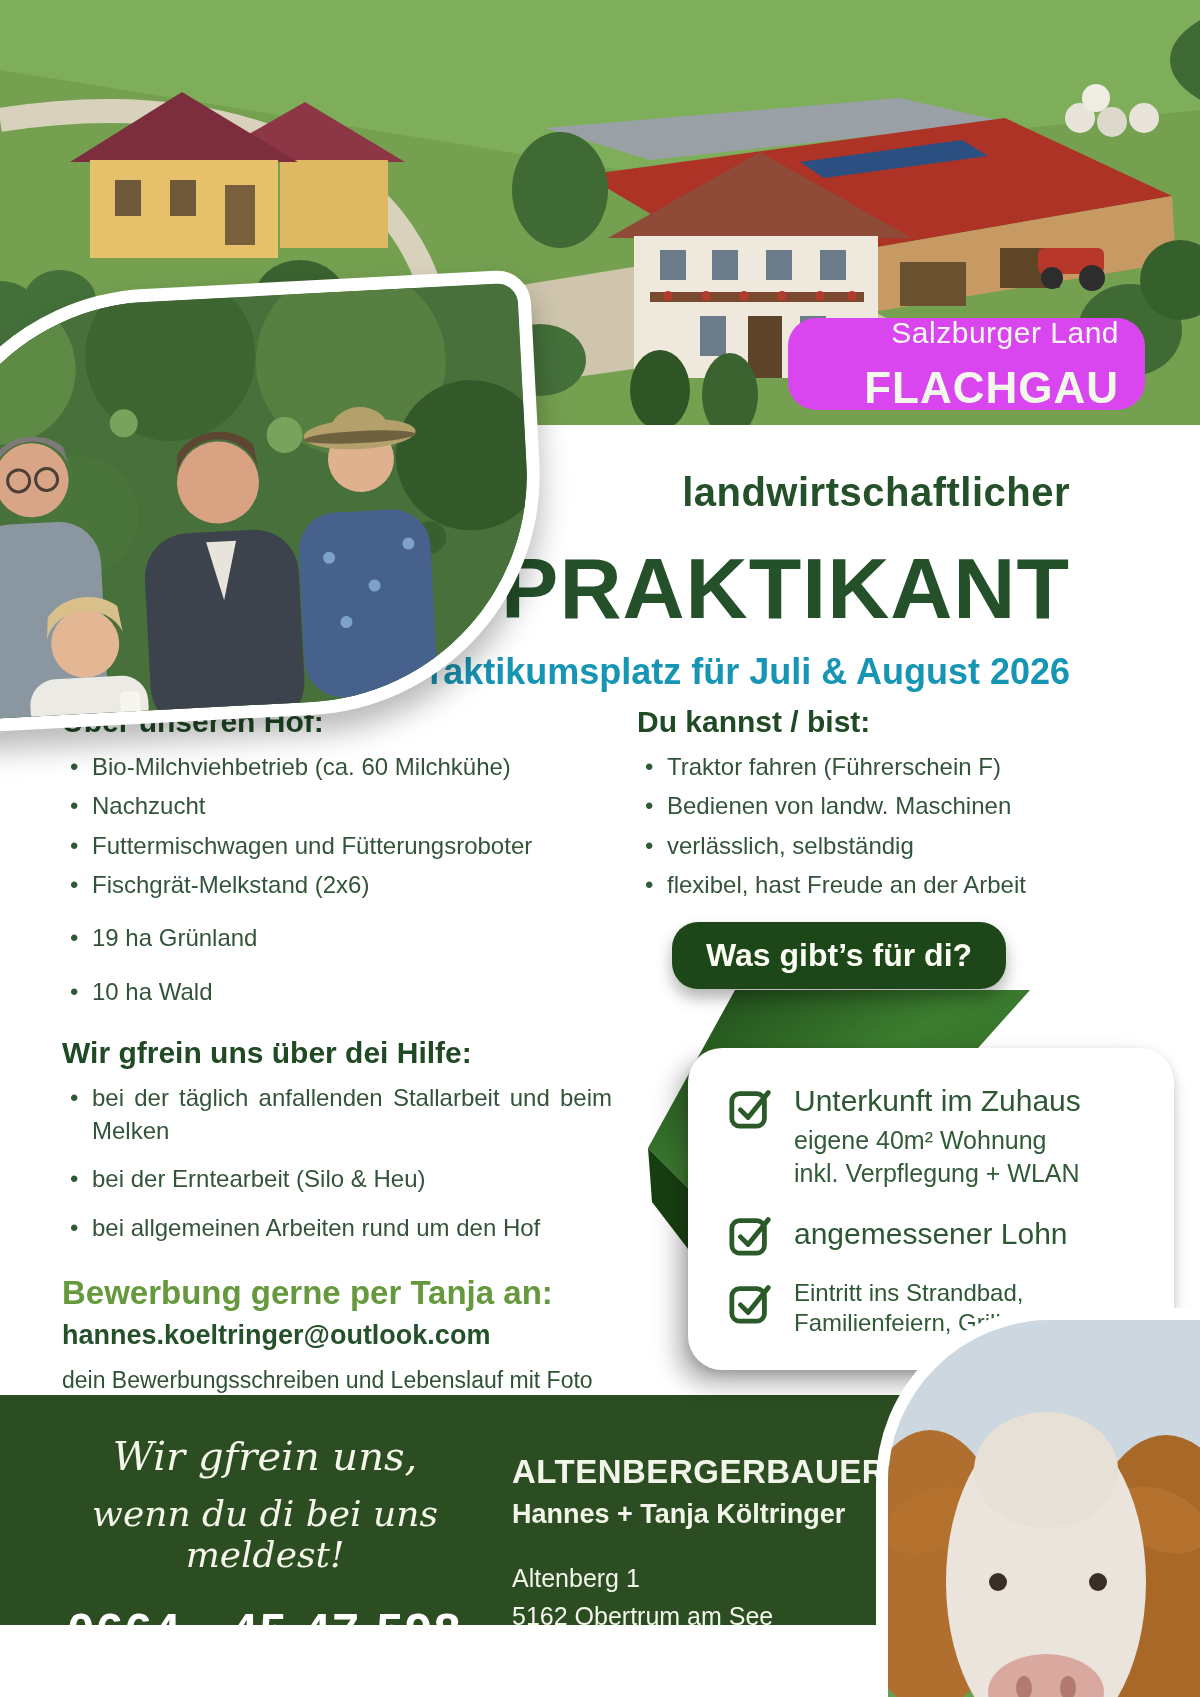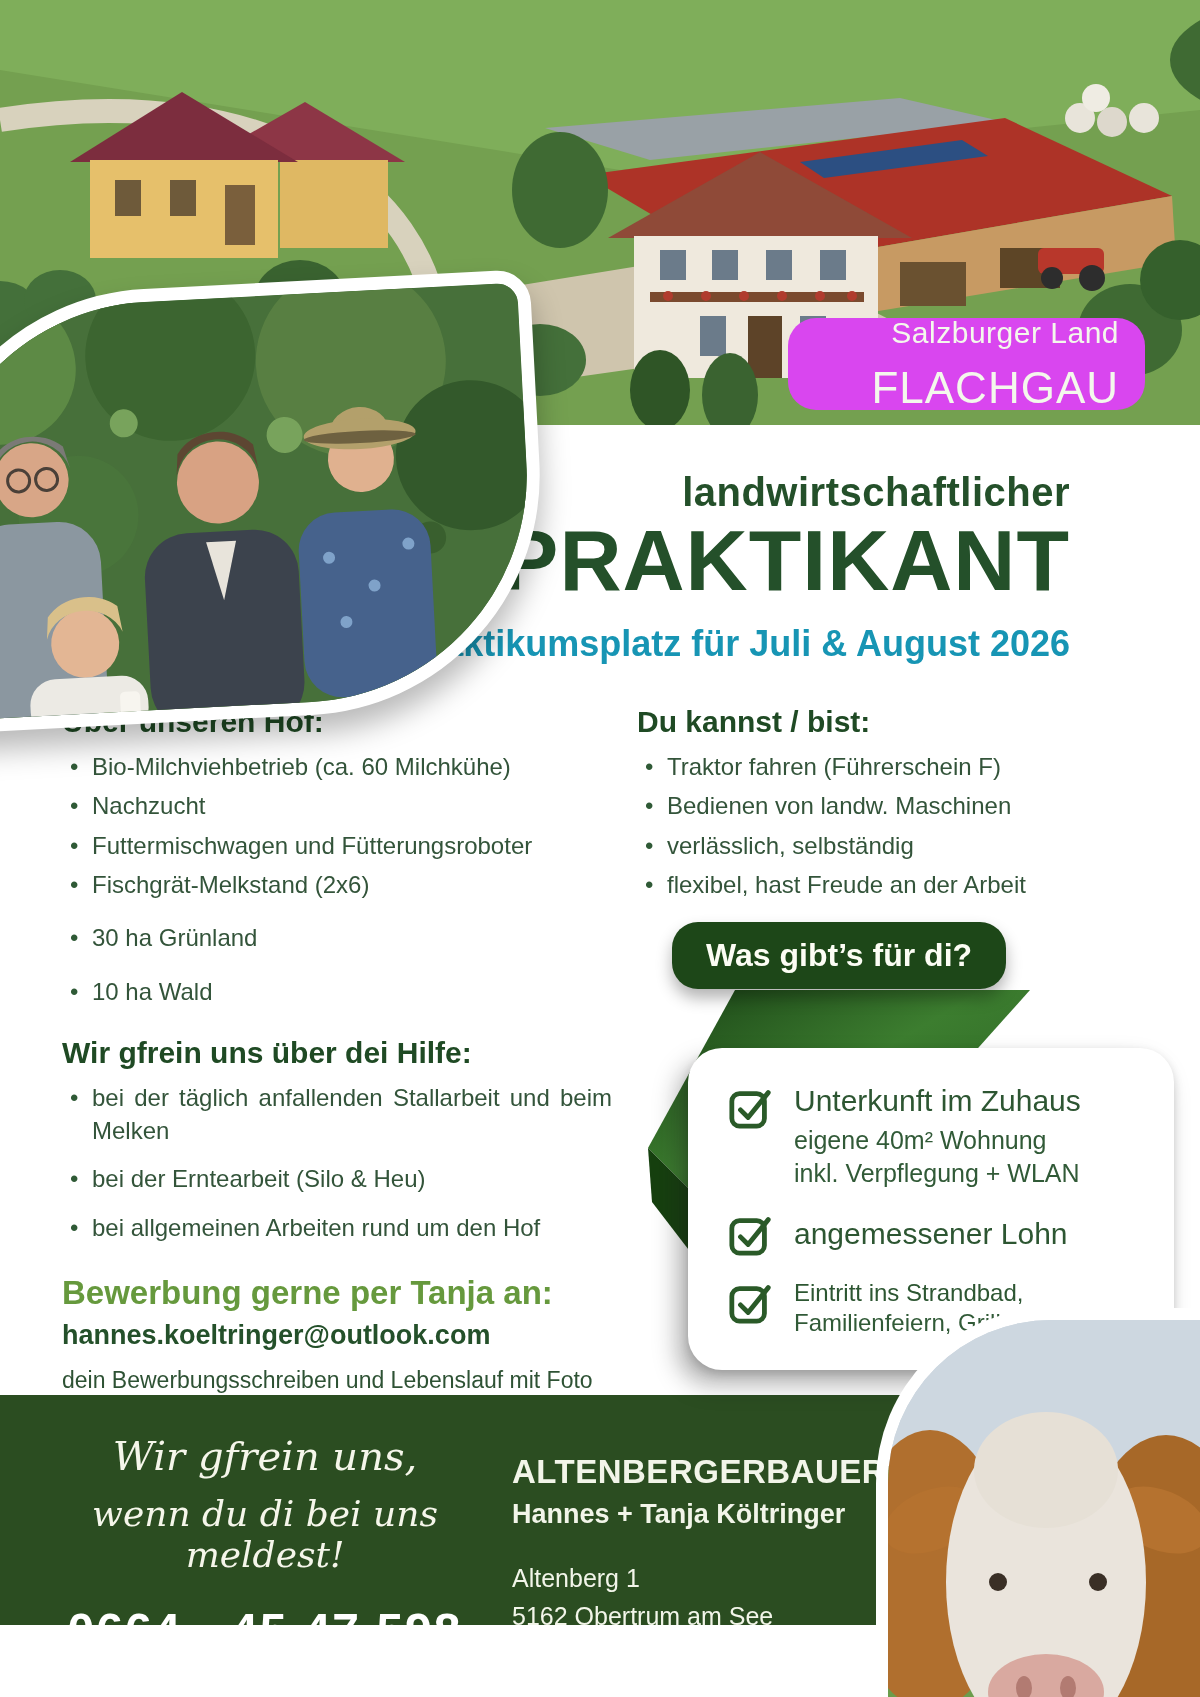--- a/index.html
+++ b/index.html
@@ -5,32 +5,32 @@
   html,body{margin:0;padding:0;background:#ffffff;}
   .page{position:relative;width:1200px;height:1697px;background:#fff;overflow:hidden;
         font-family:"Liberation Sans",sans-serif;}
   
   .farm-photo{position:absolute;left:0;top:0;width:1200px;height:425px;z-index:0;overflow:hidden;}
   
   .region-badge{position:absolute;left:788px;top:318px;width:357px;height:92px;background:#d946ef;
     border-radius:28px;z-index:2;display:flex;flex-direction:column;justify-content:center;
     text-align:right;padding:0 26px;box-sizing:border-box;color:#f4f8ec;}
   .badge-line1{font-size:30px;letter-spacing:.5px;}
-  .badge-line2{font-size:44px;font-weight:400;letter-spacing:1px;margin-top:13px;}
+  .badge-line2{font-size:44px;font-weight:700;letter-spacing:1px;margin-top:13px;}
   
   .family-leaf{position:absolute;left:-85px;top:285px;width:600px;height:408px;
     border-radius:240px 34px 240px 34px;border:13px solid #ffffff;overflow:hidden;
     transform:rotate(-3deg);box-shadow:0 18px 30px rgba(0,0,0,.28);z-index:5;background:#47703a;}
   .family-leaf svg{display:block;}
   
   .title-block{position:absolute;right:130px;top:470px;text-align:right;z-index:2;color:#24502a;}
   .title-pre{font-size:40px;font-weight:700;letter-spacing:.5px;}
   .title-main-row{display:flex;align-items:baseline;justify-content:flex-end;gap:16px;margin-top:2px;}
   .title-mw{font-size:46px;font-weight:700;}
-  .title-main{font-size:86px;font-weight:800;letter-spacing:1px;line-height:1;}
+  .title-main{font-size:86px;font-weight:800;letter-spacing:1px;line-height:1;margin-top:28px;}
   .title-subtitle{font-size:36px;font-weight:700;color:#1795b4;margin-top:20px;}
   
   .col{position:absolute;z-index:1;color:#33543a;}
   .col-left{left:62px;top:705px;width:550px;}
   .col-right{left:637px;top:705px;width:545px;}
   .sec-heading{font-size:30px;font-weight:800;color:#1f4a24;margin:0 0 12px 0;}
   ul.blist{list-style:none;margin:0;padding:0;}
   ul.blist li{position:relative;padding-left:30px;font-size:24px;line-height:1.35;margin-bottom:7px;}
   ul.blist li::before{content:"•";position:absolute;left:8px;top:0;color:#2f5a36;}
   ul.blist.spread li{margin-bottom:22px;}
@@ -198,21 +198,21 @@
 
   <div class="col col-left">
     <h2 class="sec-heading">Über unseren Hof:</h2>
     <ul class="blist">
       <li>Bio-Milchviehbetrieb (ca. 60 Milchkühe)</li>
       <li>Nachzucht</li>
       <li>Futtermischwagen und Fütterungsroboter</li>
       <li>Fischgrät-Melkstand (2x6)</li>
     </ul>
     <ul class="blist spread land">
-      <li>30 ha Grünland</li>
+      <li>19 ha Grünland</li>
       <li>10 ha Wald</li>
     </ul>
     <div class="help-block">
       <h2 class="sec-heading">Wir gfrein uns über dei Hilfe:</h2>
       <ul class="blist help">
         <li>bei der täglich anfallenden Stallarbeit und beim Melken</li>
         <li>bei der Erntearbeit (Silo &amp; Heu)</li>
         <li>bei allgemeinen Arbeiten rund um den Hof</li>
       </ul>
     </div>

